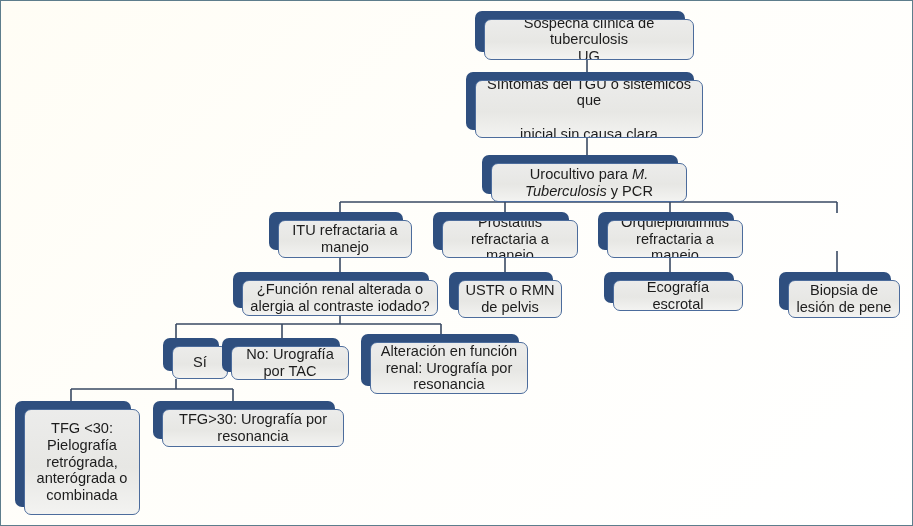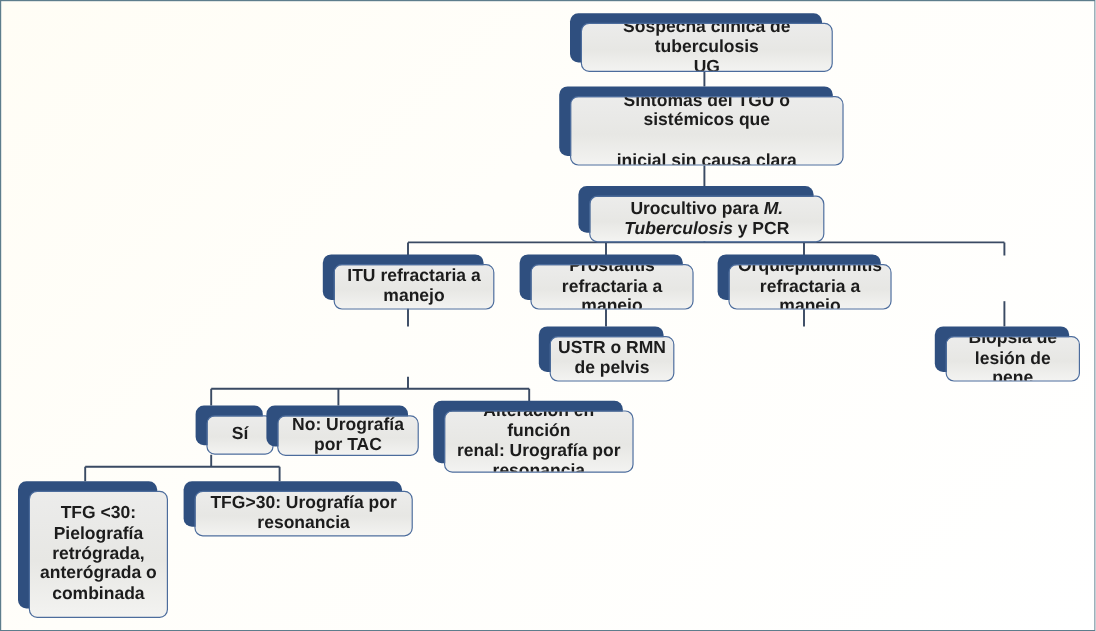--- a/index.html
+++ b/index.html
@@ -47,21 +47,21 @@
     height: 100%;
     box-sizing: border-box;
     background: linear-gradient(180deg, #ececeb 0%, #e7e7e4 55%, #f3f3f1 100%);
     border: 1.6px solid #4c6c9c;
     border-radius: 7px;
     display: flex;
     align-items: center;
     justify-content: flex-start;
     text-align: center;
     color: #1c1c1c;
-    font-weight: bold;
+    font-weight: normal;
     line-height: 1.14;
     padding: 2px 6px;
     overflow: hidden;
   }
   .node .face .txt { display: block; width: 100%; }
   .node em { font-style: italic; }
   .fs15 { font-size: 14.6px; }
 </style>
 </head>
 <body>
@@ -155,31 +155,48 @@
     <div class="plate"></div>
     <div class="face fs15">
       <span class="txt">
         <span>Orquiepididimitis</span><br>
         <span>refractaria a manejo</span>
       </span>
     </div>
   </div>
 
 
+  <div class="node" style="left:232px; top:271px; width:196px; height:36px;">
+    <div class="plate"></div>
+    <div class="face fs15">
+      <span class="txt">
+        <span>¿Función renal alterada o</span><br>
+        <span>alergia al contraste iodado?</span>
+      </span>
+    </div>
+  </div>
 
   <div class="node" style="left:448px; top:271px; width:104px; height:38px;">
     <div class="plate"></div>
     <div class="face fs15">
       <span class="txt">
         <span>USTR o RMN</span><br>
         <span>de pelvis</span>
       </span>
     </div>
   </div>
 
+  <div class="node" style="left:603px; top:271px; width:130px; height:31px;">
+    <div class="plate"></div>
+    <div class="face fs15">
+      <span class="txt">
+        <span>Ecografía escrotal</span>
+      </span>
+    </div>
+  </div>
 
   <div class="node" style="left:778px; top:271px; width:112px; height:38px;">
     <div class="plate"></div>
     <div class="face fs15">
       <span class="txt">
         <span>Biopsia de</span><br>
         <span>lesión de pene</span>
       </span>
     </div>
   </div>

